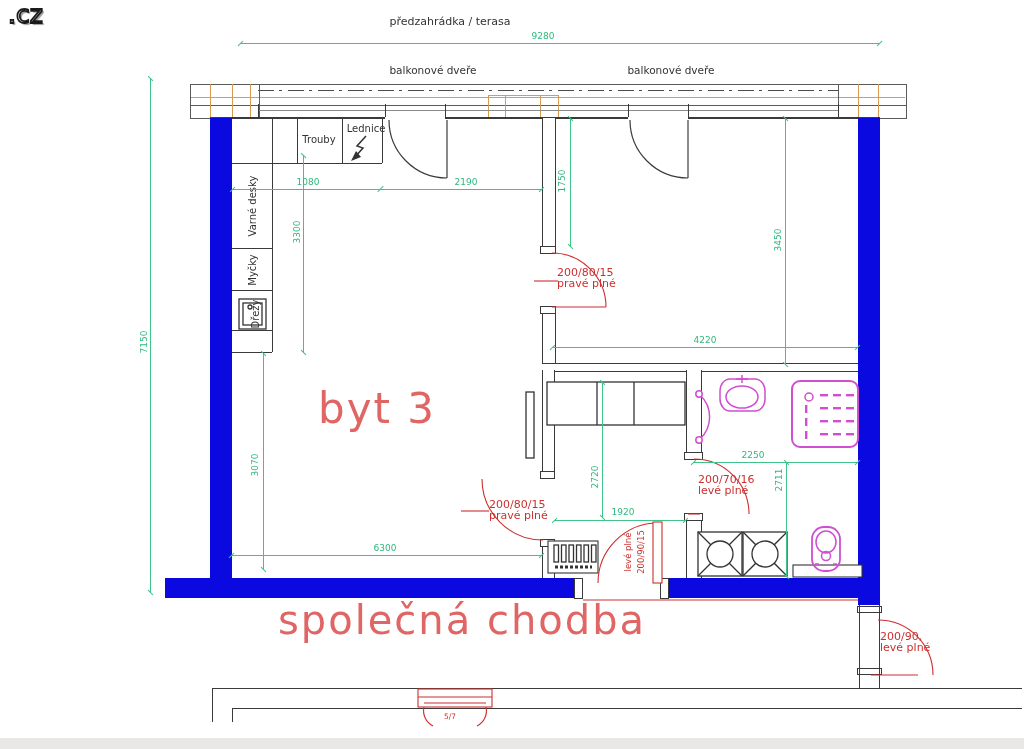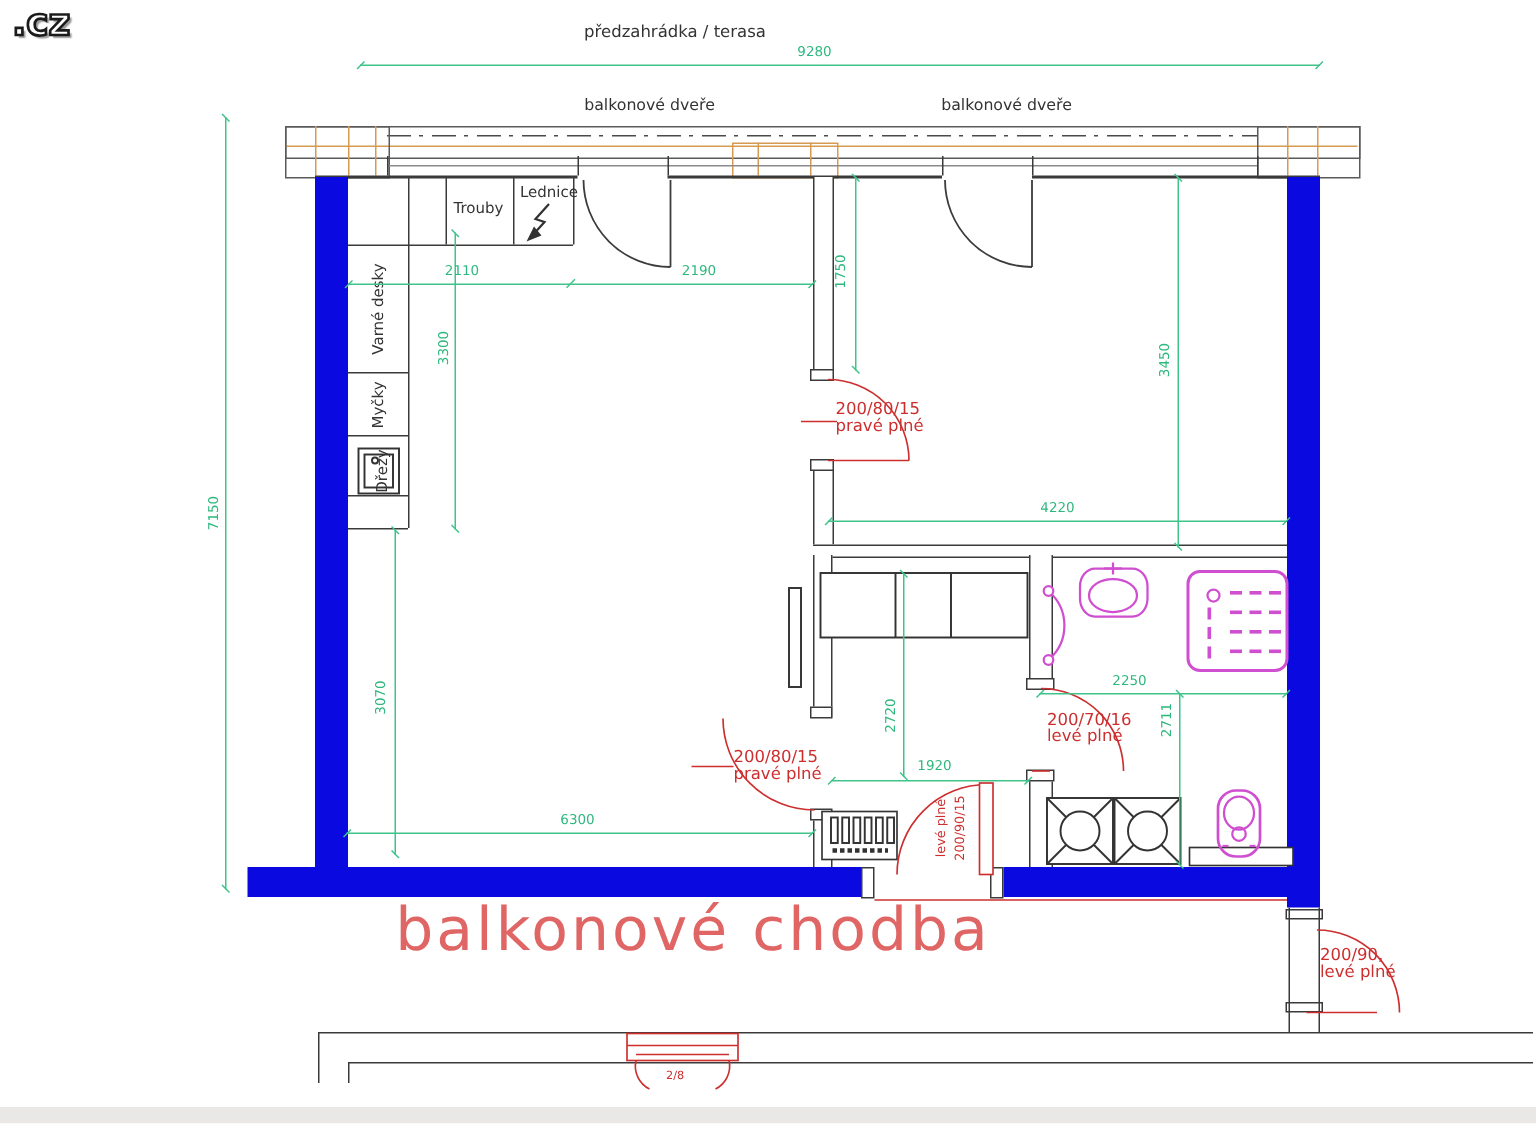--- a/index.html
+++ b/index.html
@@ -26,21 +26,21 @@
   .klbl{position:absolute;color:#333;font-size:10px;line-height:10px;white-space:nowrap;
         transform:translate(-50%,-50%)}
   .klbl.rot{transform:translate(-50%,-50%) rotate(-90deg)}
   .blbl{position:absolute;color:#333;font-size:10.5px;white-space:nowrap;transform:translate(-50%,-50%)}
   .pink{position:absolute;color:#e06565;white-space:nowrap;transform:translate(-50%,-50%);letter-spacing:2px}
   .dash{position:absolute;height:1px;
         background:repeating-linear-gradient(90deg,#4a4a4a 0 16px,transparent 16px 21px,#4a4a4a 21px 24px,transparent 24px 30px)}
   .logo{display:flex;align-items:flex-end;z-index:30}
   .logo-main{font-size:47px;line-height:0.95;font-weight:900;color:#fff;
              -webkit-text-stroke:2.5px #1b1b1b;text-shadow:3px 3px 1px #9a9a9a;letter-spacing:1px}
-  .logo-suffix{font-size:25px;line-height:1;font-weight:700;color:#fff;
+  .logo-suffix{font-size:25px;line-height:1;font-weight:400;color:#fff;
                -webkit-text-stroke:1.8px #1b1b1b;text-shadow:2px 2px 1px #9a9a9a;margin-left:2px;padding-bottom:3px}
   .strip{position:absolute;background:#eae8e6}
 </style>
 </head>
 <body>
 
 <div id="stage">
 
   <div class="p logo" style="left:6px;top:2px">
     <span class="logo-suffix">.cz</span>
@@ -241,21 +241,21 @@
   <div class="gd gdv" style="left:570px;top:118px;width:1px;height:129px"></div>
   <div class="gd gdv" style="left:785px;top:118px;width:1px;height:247px"></div>
   <div class="gd gdh" style="left:552px;top:347px;width:306px;height:1px"></div>
   <div class="gd gdh" style="left:693px;top:462px;width:165px;height:1px"></div>
   <div class="gd gdv" style="left:786px;top:462px;width:1px;height:115px"></div>
   <div class="gd gdv" style="left:602px;top:382px;width:1px;height:136px"></div>
   <div class="gd gdh" style="left:554px;top:520px;width:132px;height:1px"></div>
 
   <div class="glbl" style="left:543px;top:36px">9280</div>
   <div class="glbl rot" style="left:144px;top:342px">7150</div>
-  <div class="glbl" style="left:308px;top:182px">2110</div>
+  <div class="glbl" style="left:308px;top:182px">1080</div>
   <div class="glbl" style="left:466px;top:182px">2190</div>
   <div class="glbl rot" style="left:297px;top:232px">3300</div>
   <div class="glbl rot" style="left:255px;top:465px">3070</div>
   <div class="glbl" style="left:385px;top:548px">6300</div>
   <div class="glbl rot" style="left:562px;top:181px">1750</div>
   <div class="glbl rot" style="left:778px;top:240px">3450</div>
   <div class="glbl" style="left:705px;top:340px">4220</div>
   <div class="glbl" style="left:753px;top:455px">2250</div>
   <div class="glbl rot" style="left:779px;top:480px">2711</div>
   <div class="glbl rot" style="left:595px;top:477px">2720</div>
@@ -272,17 +272,18 @@
   <div class="rlbl" style="left:698px;top:475px">
     <div>200/70/16</div>
     <div>levé plné</div>
   </div>
   <div class="rlbl" style="left:880px;top:632px">
     <div>200/90,</div>
     <div>levé plné</div>
   </div>
   <div class="rlbl rot" style="left:641px;top:552px">200/90/15</div>
   <div class="rlbl rot" style="left:628px;top:552px">levé plné</div>
-  <div class="rlbl" style="left:444px;top:712px;font-size:7.5px">2/8</div>
-
-  <div class="pink" style="left:462px;top:620px;font-size:40px">balkonové chodba</div>
+  <div class="rlbl" style="left:444px;top:712px;font-size:7.5px">5/7</div>
+
+  <div class="pink" style="left:377px;top:408px;font-size:42px">byt 3</div>
+  <div class="pink" style="left:462px;top:620px;font-size:40px">společná chodba</div>
 
 </div>
 
 </body></html>

